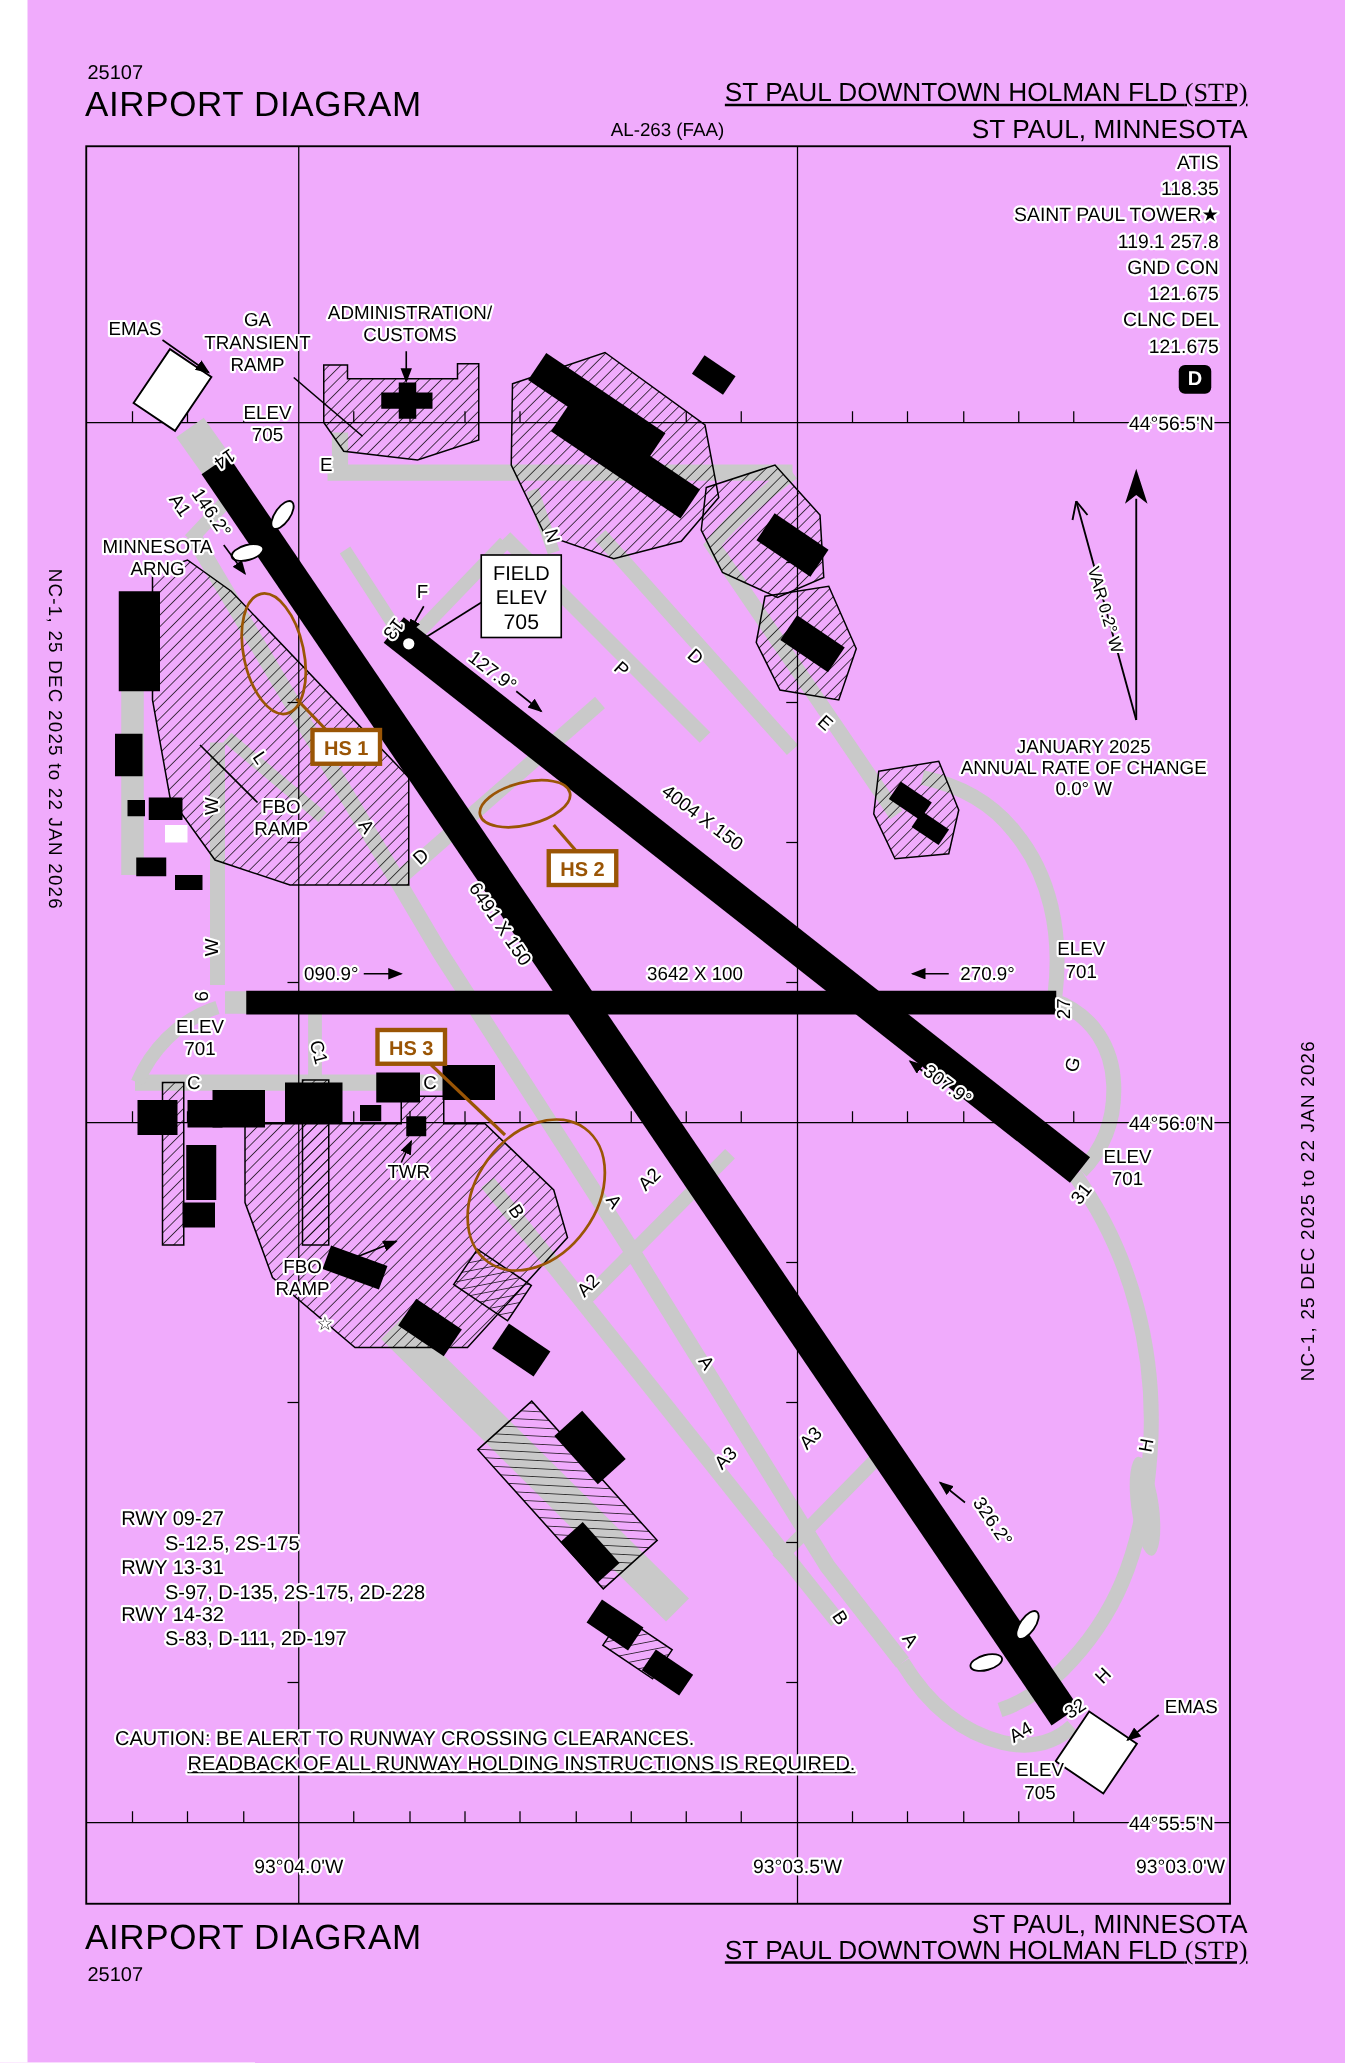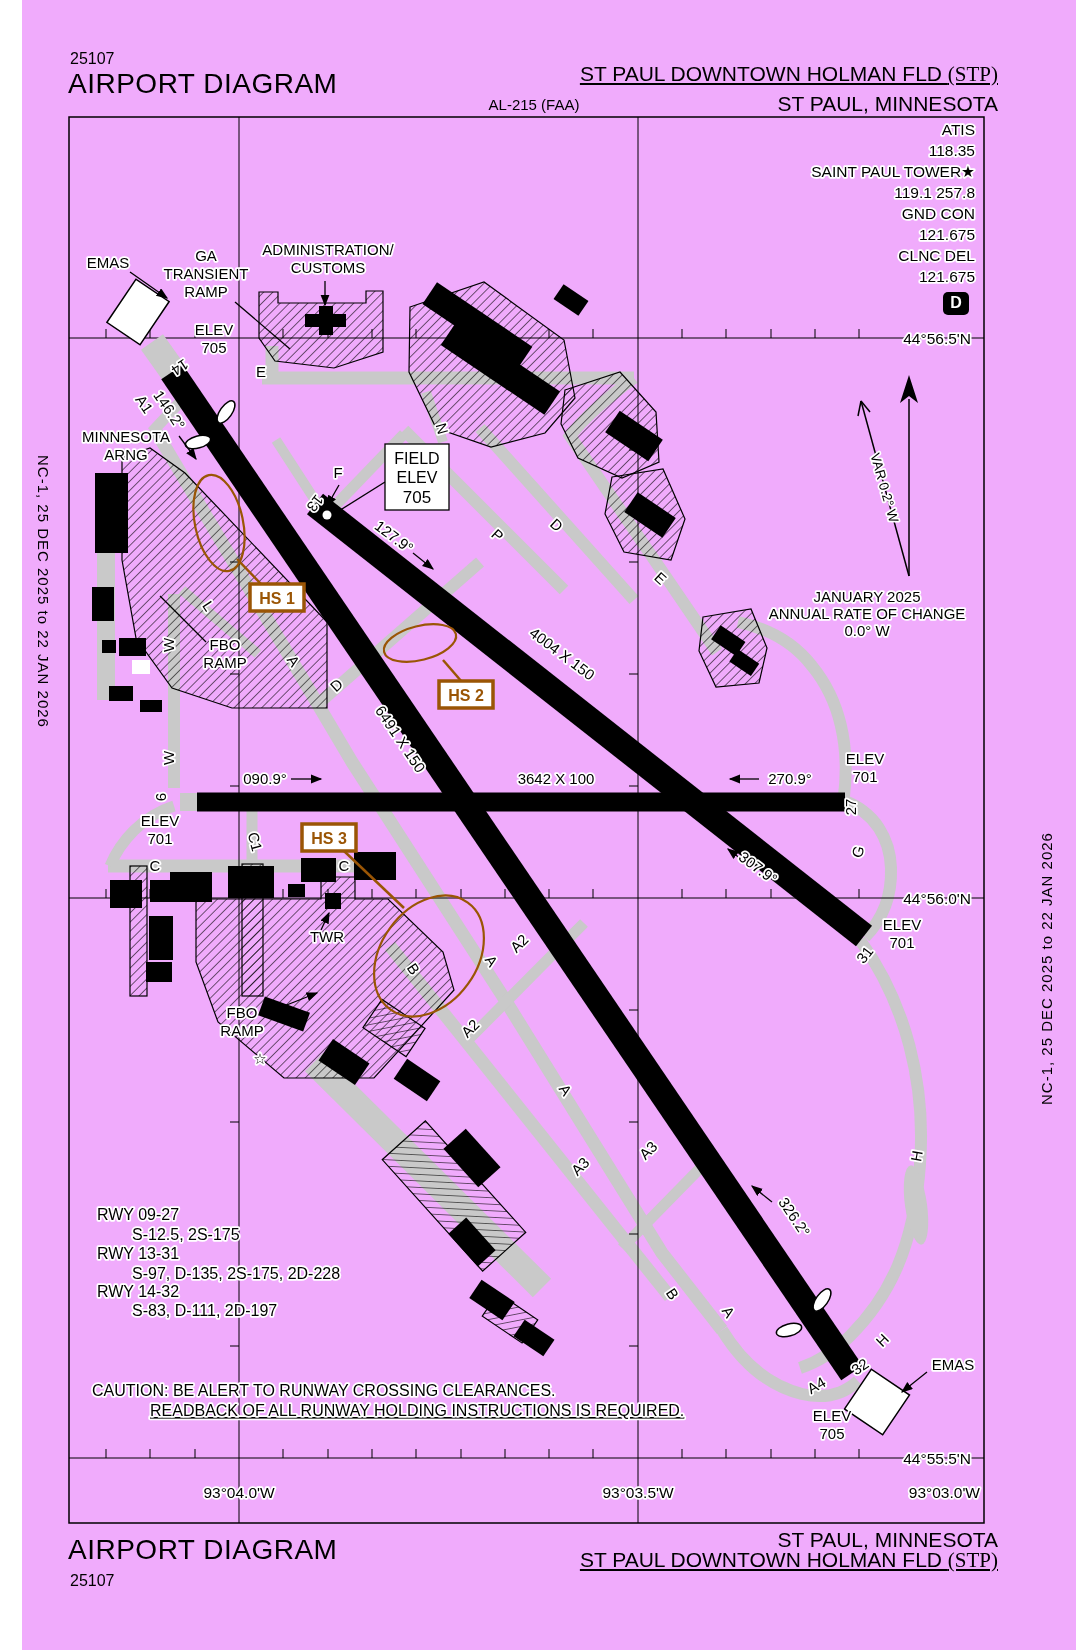--- a/index.html
+++ b/index.html
@@ -29,21 +29,21 @@
   .hsbox{fill:#fff;stroke:#9a5505;stroke-width:3.5;}
   .hse{fill:none;stroke:#9a5505;stroke-width:2.2;}
 </style>
 </head>
 <body>
 
 <div class="page">
 
   <div class="abs plate" style="left:48px;top:50px;">25107</div>
   <div class="abs big-title" style="left:46px;top:68px;">AIRPORT DIAGRAM</div>
-  <div class="abs center" style="left:412px;top:96px;width:200px;font-size:15px;">AL-215 (FAA)</div>
+  <div class="abs center" style="left:412px;top:96px;width:200px;font-size:15px;">AL-263 (FAA)</div>
   <div class="abs right apt-title" style="left:500px;top:62px;width:476px;"><span>ST PAUL DOWNTOWN HOLMAN FLD </span><span class="serif">(STP)</span></div>
   <div class="abs right city" style="left:700px;top:92px;width:276px;">ST PAUL, MINNESOTA</div>
 
   <div class="abs margin-note" style="left:30px;top:455px;width:650px;transform:rotate(90deg);transform-origin:top left;">NC-1,  25 DEC 2025  to  22 JAN 2026</div>
   <div class="abs margin-note" style="left:1016px;top:1105px;width:650px;transform:rotate(-90deg);transform-origin:top left;">NC-1,  25 DEC 2025  to  22 JAN 2026</div>
 
   <div class="abs big-title" style="left:46px;top:1534px;">AIRPORT DIAGRAM</div>
   <div class="abs plate" style="left:48px;top:1572px;">25107</div>
   <div class="abs right city" style="left:676px;top:1528px;width:300px;">ST PAUL, MINNESOTA</div>
   <div class="abs right apt-title" style="left:500px;top:1548px;width:476px;"><span>ST PAUL DOWNTOWN HOLMAN FLD </span><span class="serif">(STP)</span></div>

